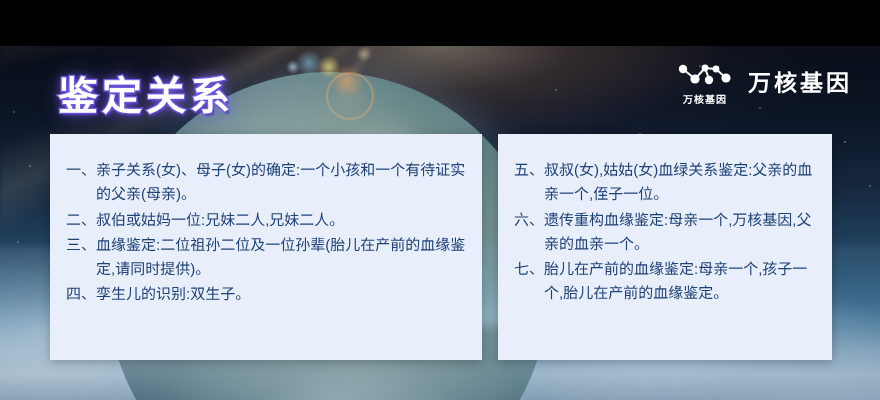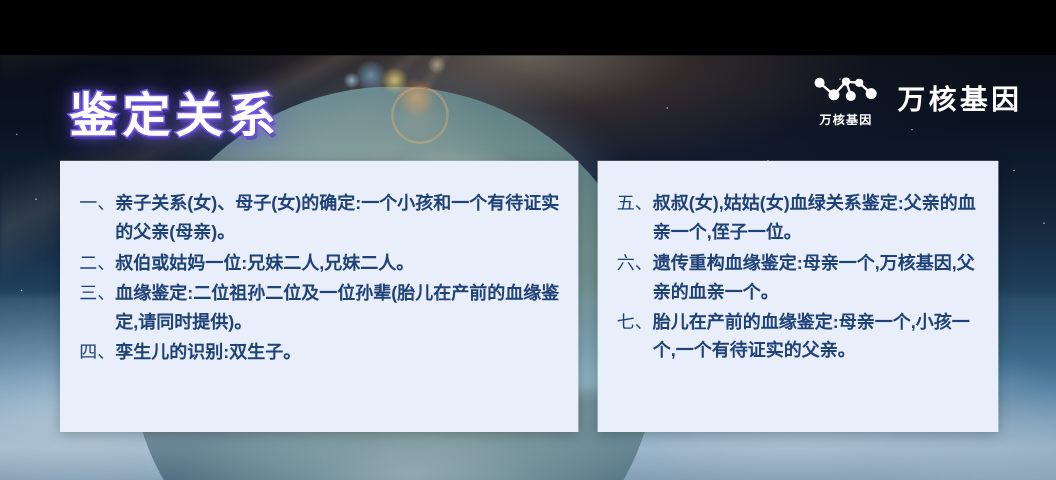--- a/index.html
+++ b/index.html
@@ -241,21 +241,21 @@
     color: #1f4277;
     font-size: 15px;
     line-height: 1.62;
     margin-bottom: 1px;
   }
   .item-num {
     flex: 0 0 auto;
     white-space: nowrap;
     letter-spacing: 0;
   }
-  .item-text { flex: 1 1 auto; font-weight: bold; }
+  .item-text { flex: 1 1 auto; }
 
   
   .address-bar {
     position: absolute;
     left: 50px; top: 346px;
     width: 786px; height: 38px;
     display: flex;
     align-items: center;
   }
   .address-body {
@@ -359,20 +359,20 @@
       <div class="item">
         <span class="item-num">五、</span>
         <span class="item-text">叔叔(女),姑姑(女)血绿关系鉴定:父亲的血亲一个,侄子一位。</span>
       </div>
       <div class="item">
         <span class="item-num">六、</span>
         <span class="item-text">遗传重构血缘鉴定:母亲一个,万核基因,父亲的血亲一个。</span>
       </div>
       <div class="item">
         <span class="item-num">七、</span>
-        <span class="item-text">胎儿在产前的血缘鉴定:母亲一个,小孩一个,一个有待证实的父亲。</span>
+        <span class="item-text">胎儿在产前的血缘鉴定:母亲一个,孩子一个,胎儿在产前的血缘鉴定。</span>
       </div>
     </div>
 
   </div>
 
 
 </div>
 
 </body></html>

